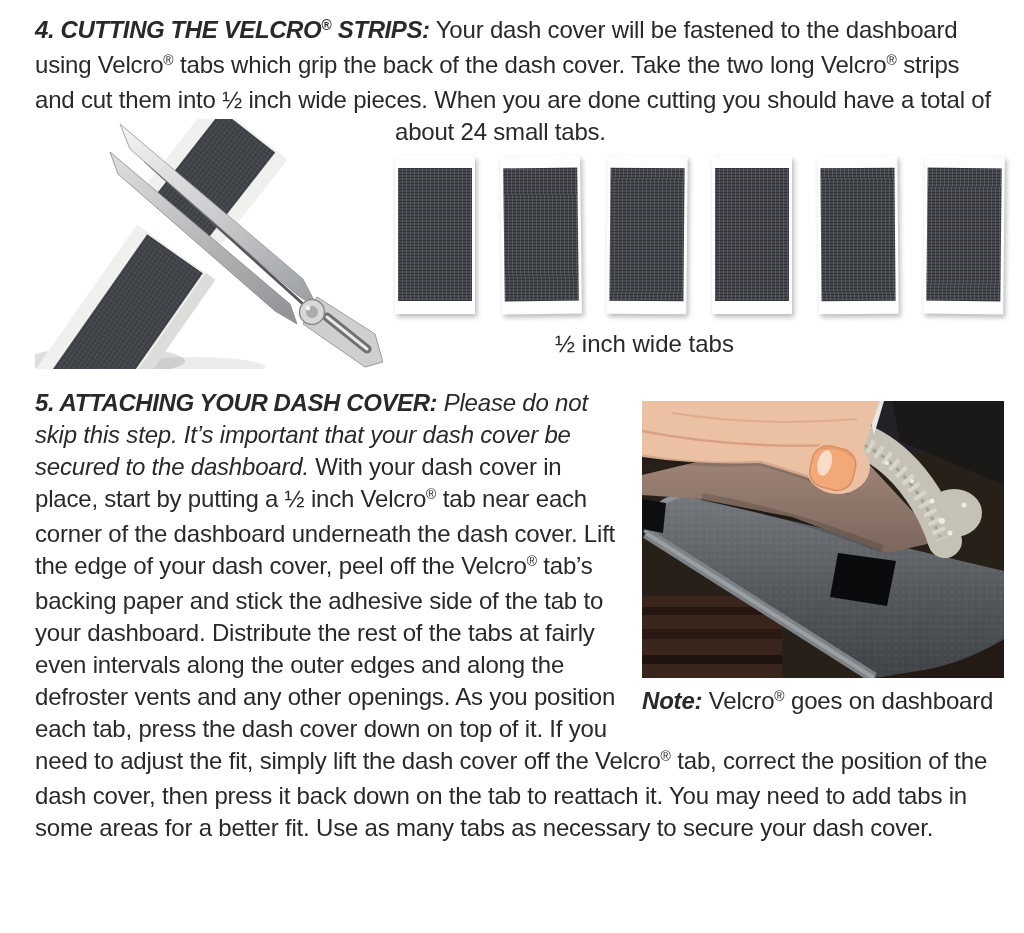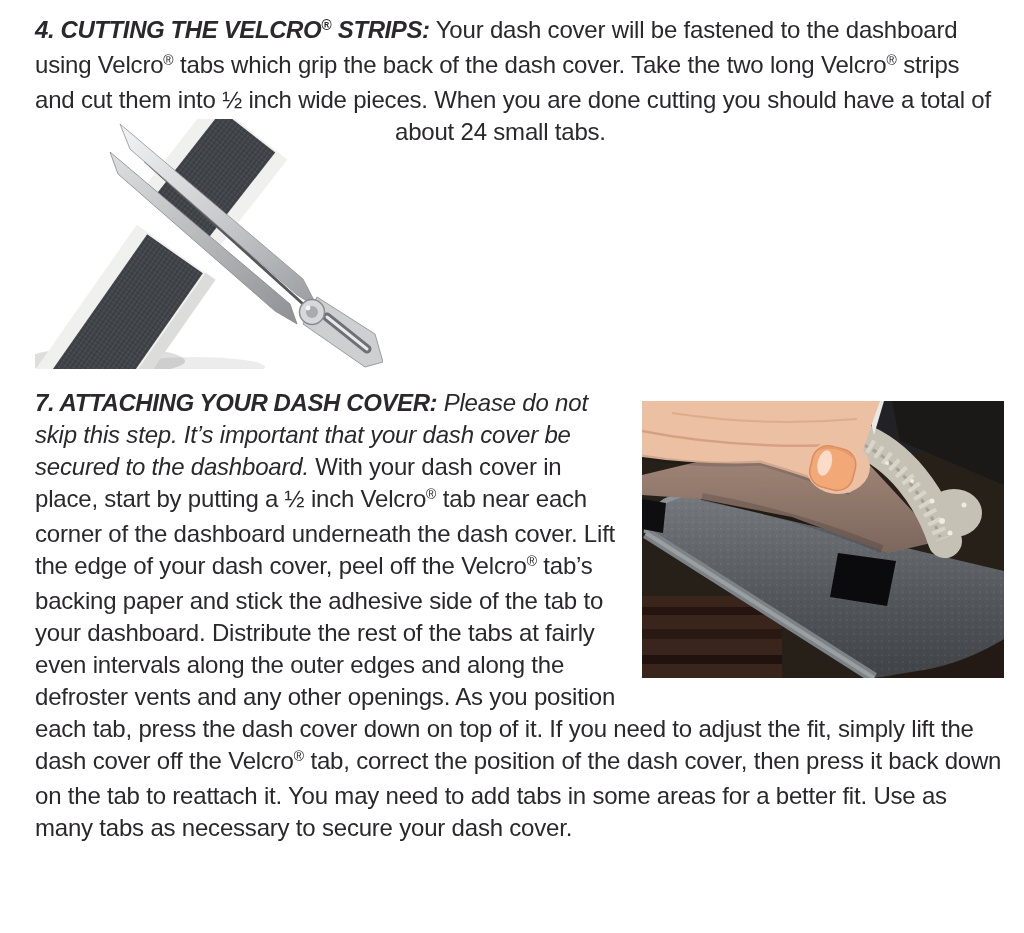--- a/index.html
+++ b/index.html
@@ -93,20 +93,43 @@
         <path d="M292,198 L332,230" stroke="#6e7073" stroke-width="9" stroke-linecap="round" fill="none"></path>
         <path d="M292,198 L332,230" stroke="#e8e9ea" stroke-width="3" stroke-linecap="round" fill="none"></path>
         <circle cx="277" cy="193" r="12.5" fill="#d6d8da" stroke="#898b8e" stroke-width="1.5"></circle>
         <circle cx="277" cy="193" r="6" fill="#a9abae"></circle>
         <circle cx="273" cy="189" r="2.4" fill="#f4f5f5"></circle>
       </svg>
         </span>
       <span>you should have a total of about 24 small tabs.</span>
     </p>
 
+    <div class="tabs-wrap">
+      <div class="tabs">
+        <div class="tab">
+            <div class="weave"></div>
+          </div>
+        <div class="tab">
+            <div class="weave"></div>
+          </div>
+        <div class="tab">
+            <div class="weave"></div>
+          </div>
+        <div class="tab">
+            <div class="weave"></div>
+          </div>
+        <div class="tab">
+            <div class="weave"></div>
+          </div>
+        <div class="tab">
+            <div class="weave"></div>
+          </div>
+      </div>
+      <p class="caption">½ inch wide tabs</p>
+    </div>
   </section>
 
   <section class="sec5">
     <p class="para">
       <span class="figure">
         <span class="photo">
             <svg width="362" height="277" viewBox="0 0 362 277" xmlns="http://www.w3.org/2000/svg">
           <defs>
             <linearGradient id="dashGrad" x1="0" y1="0" x2="0" y2="1">
               <stop offset="0" stop-color="#75797e"></stop>
@@ -163,21 +186,25 @@
             <path d="M0,56 Q60,66 118,62 Q160,74 208,92" stroke="rgba(0,0,0,0.12)" stroke-width="5" fill="none"></path>
             <ellipse cx="196" cy="66" rx="32" ry="27" fill="#ecc0a3"></ellipse>
           </g>
           <g transform="rotate(14 190 70)">
             <rect x="168" y="46" width="44" height="42" rx="16" fill="#f3a877" stroke="#d98c5f" stroke-width="1.5"></rect>
             <ellipse cx="181" cy="64" rx="7" ry="13" fill="rgba(255,255,255,0.6)"></ellipse>
             <path d="M172,52 Q190,42 208,52" stroke="#e59a6c" stroke-width="2" fill="none"></path>
           </g>
         </svg>
           </span>
+        <span class="note">
+          <span class="nb">Note:</span>
+          <span>Velcro<sup class="reg">®</sup> goes on dashboard</span>
+        </span>
       </span>
-      <span class="h">7. ATTACHING YOUR DASH COVER:</span>
+      <span class="h">5. ATTACHING YOUR DASH COVER:</span>
       <span class="il">Please do not skip this step. It’s important that your dash cover be secured to the dashboard.</span>
       <span>With your dash cover in place, start by putting a ½ inch Velcro<sup class="reg">®</sup> tab near each corner of the dashboard underneath the dash cover. Lift the edge of your dash cover, peel off the Velcro<sup class="reg">®</sup> tab’s backing paper and stick the adhesive side of the tab to your dashboard. Distribute the rest of the tabs at fairly even intervals along the outer edges and along the defroster vents and any other openings. As you position each tab, press the dash cover down on top of it. If you need to adjust the fit, simply lift the dash cover off the Velcro<sup class="reg">®</sup> tab, correct the position of the dash cover, then press it back down on the tab to reattach it. You may need to add tabs in some areas for a better fit. Use as many tabs as necessary to secure your dash cover.</span>
     </p>
   </section>
 
 
 </div>
 
 </body></html>

